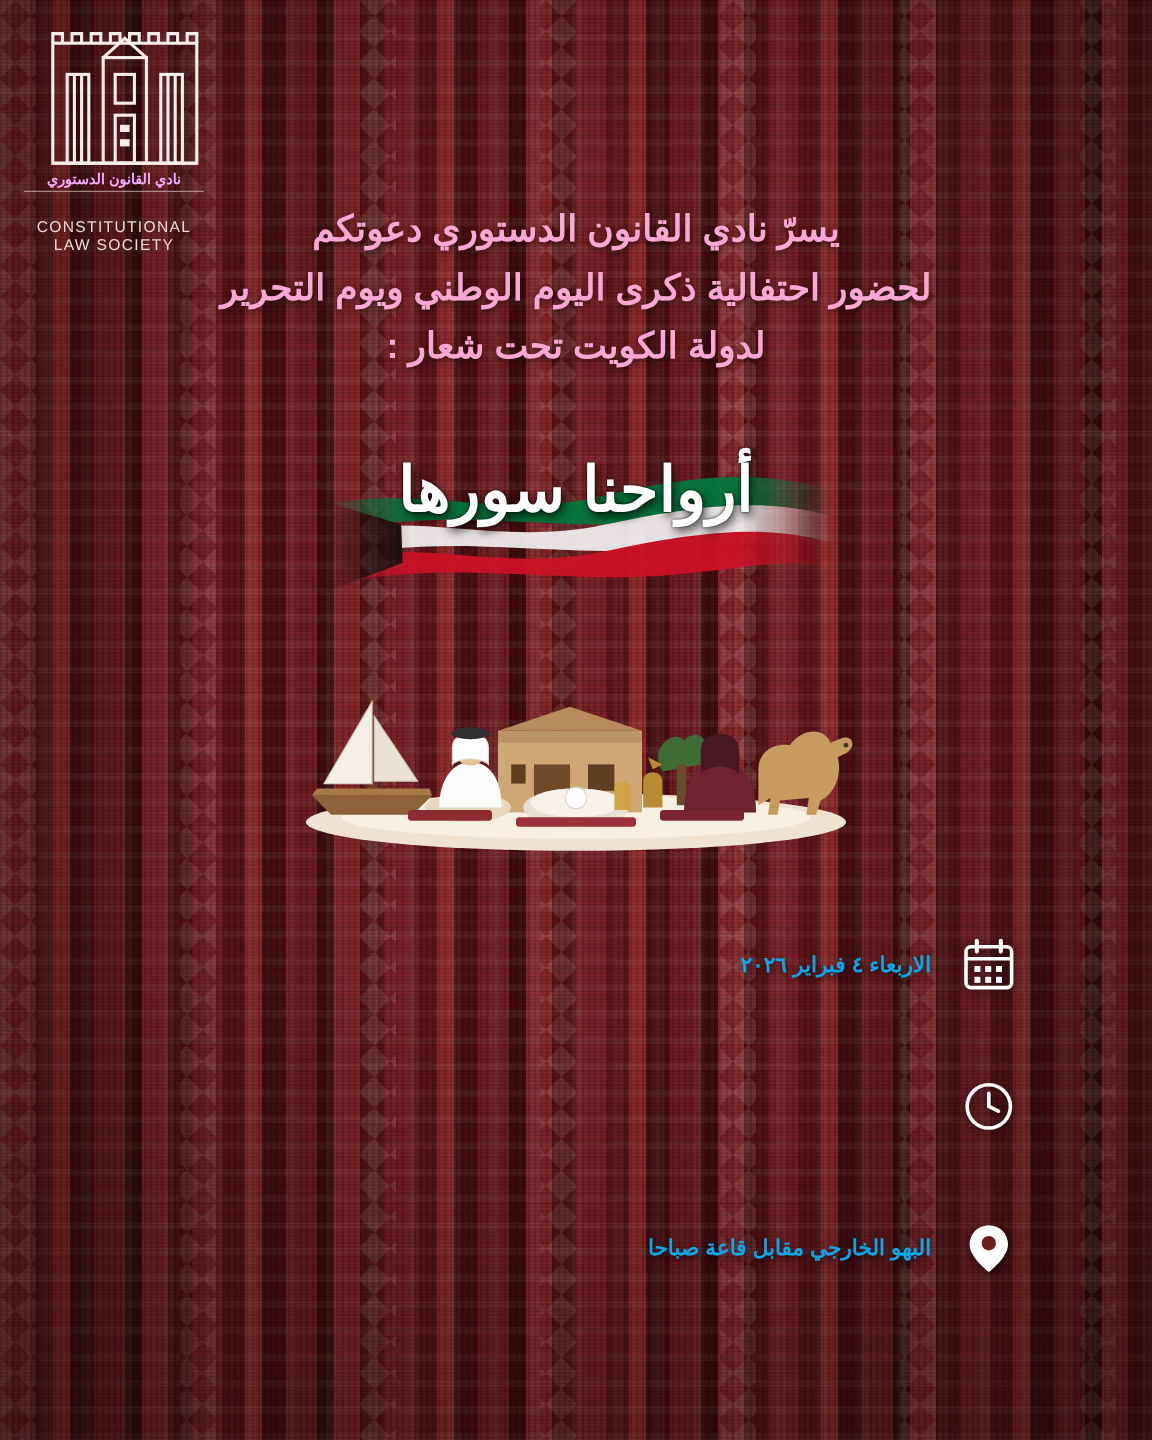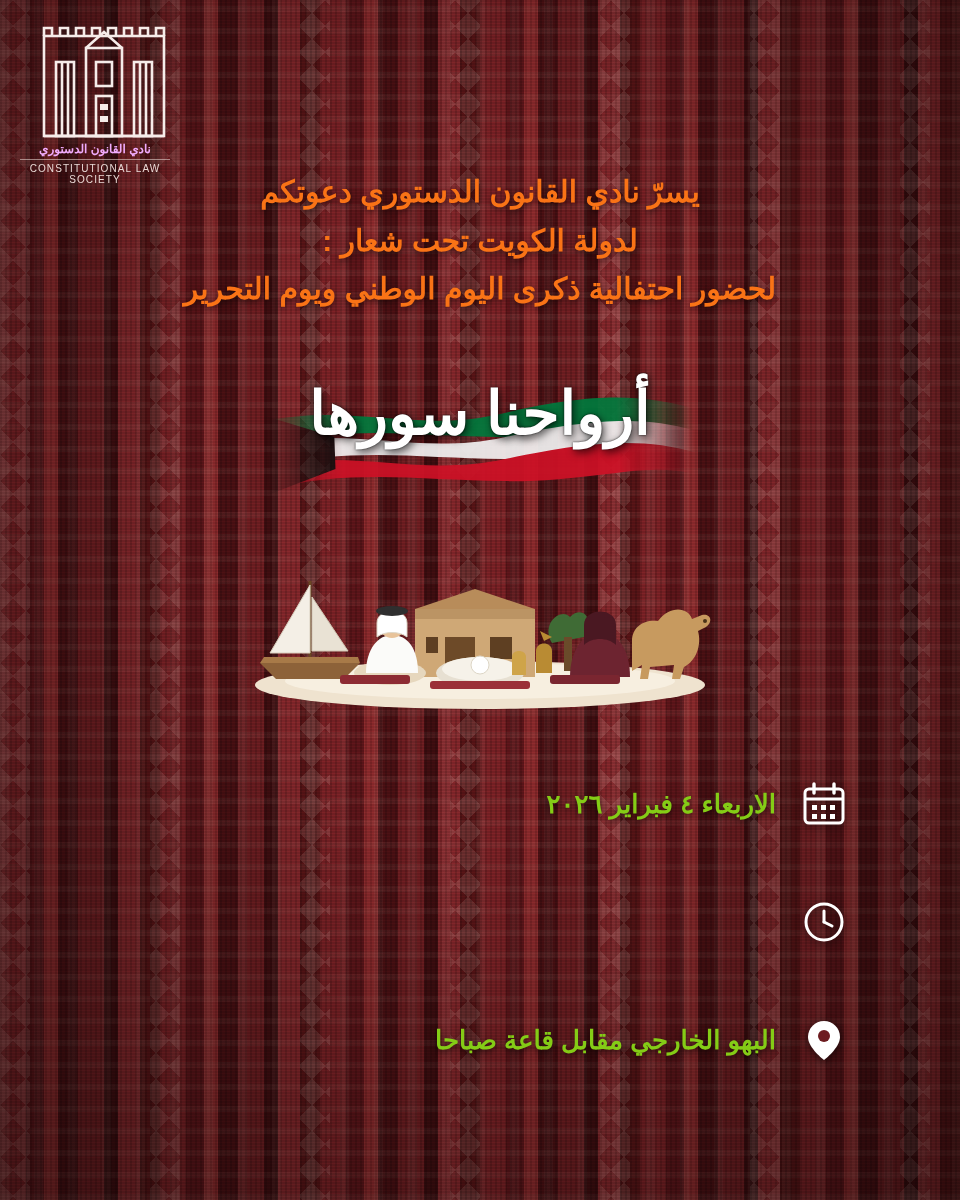--- a/index.html
+++ b/index.html
@@ -102,35 +102,35 @@
     margin-top: -4px;
     text-align: center;
     color: #f0abfc;
     font-size: 12px;
     font-weight: bold;
     letter-spacing: .5px;
   }
   .logo-en {
     text-align: center;
     color: #e9d9d5;
-    font-size: 10px;
+    font-size: 13px;
     letter-spacing: 1.1px;
     margin-top: 3px;
     border-top: 1px solid rgba(240,225,220,.55);
-    padding-top: 3px;
+    padding-top: 21px;
   }
 
   
   .headline {
     position: absolute;
     top: 168px;
     left: 60px;
     right: 60px;
     text-align: center;
-    color: #f97316;
+    color: #f9a8d4;
     font-size: 30px;
     font-weight: bold;
     line-height: 1.62;
     text-shadow: 0 2px 6px rgba(0,0,0,.55);
     direction: rtl;
   }
   .headline div { white-space: nowrap; }
 
   
   .slogan-wrap {
@@ -146,21 +146,21 @@
     left: 50%;
     transform: translateX(-50%) rotate(-2deg);
     width: 430px;
     height: 110px;
     opacity: .92;
   }
   .slogan {
     position: relative;
     display: inline-block;
     color: #ffffff;
-    font-size: 60px;
+    font-size: 52px;
     font-weight: bold;
     line-height: 1.12;
     text-shadow:
       0 0 2px rgba(0,0,0,.9),
       2px 3px 8px rgba(0,0,0,.75);
     direction: rtl;
     letter-spacing: -1px;
   }
   .slogan .l2 { display: block; margin-top: -6px; }
 
@@ -193,22 +193,22 @@
     flex: 0 0 auto;
     width: 52px;
     height: 52px;
     display: flex;
     align-items: center;
     justify-content: center;
     color: #ffffff;
     filter: drop-shadow(0 2px 4px rgba(0,0,0,.6));
   }
   .info-text {
-    color: #84cc16;
-    font-size: 26px;
+    color: #0ea5e9;
+    font-size: 18px;
     font-weight: bold;
     text-shadow: 0 2px 6px rgba(0,0,0,.6);
     white-space: nowrap;
   }
 </style>
 </head>
 <body>
 
 <div class="poster">
 
@@ -246,22 +246,22 @@
         <rect x="62" y="86" width="8" height="6"></rect>
         <rect x="62" y="98" width="8" height="6"></rect>
       </g>
     </svg>
     <div class="logo-ar">نادي القانون الدستوري</div>
     <div class="logo-en">CONSTITUTIONAL LAW SOCIETY</div>
   </div>
 
   <div class="headline">
     <div>يسرّ نادي القانون الدستوري دعوتكم</div>
+    <div>لحضور احتفالية ذكرى اليوم الوطني ويوم التحرير</div>
     <div>لدولة الكويت تحت شعار :</div>
-    <div>لحضور احتفالية ذكرى اليوم الوطني ويوم التحرير</div>
   </div>
 
   <div class="slogan-wrap">
     <svg class="flag-strip" viewBox="0 0 430 110">
       <defs>
         <linearGradient id="wave" x1="0" y1="0" x2="1" y2="0">
           <stop offset="0%" stop-color="#ffffff" stop-opacity="0"></stop>
           <stop offset="18%" stop-color="#ffffff" stop-opacity="1"></stop>
           <stop offset="82%" stop-color="#ffffff" stop-opacity="1"></stop>
           <stop offset="100%" stop-color="#ffffff" stop-opacity="0"></stop>

